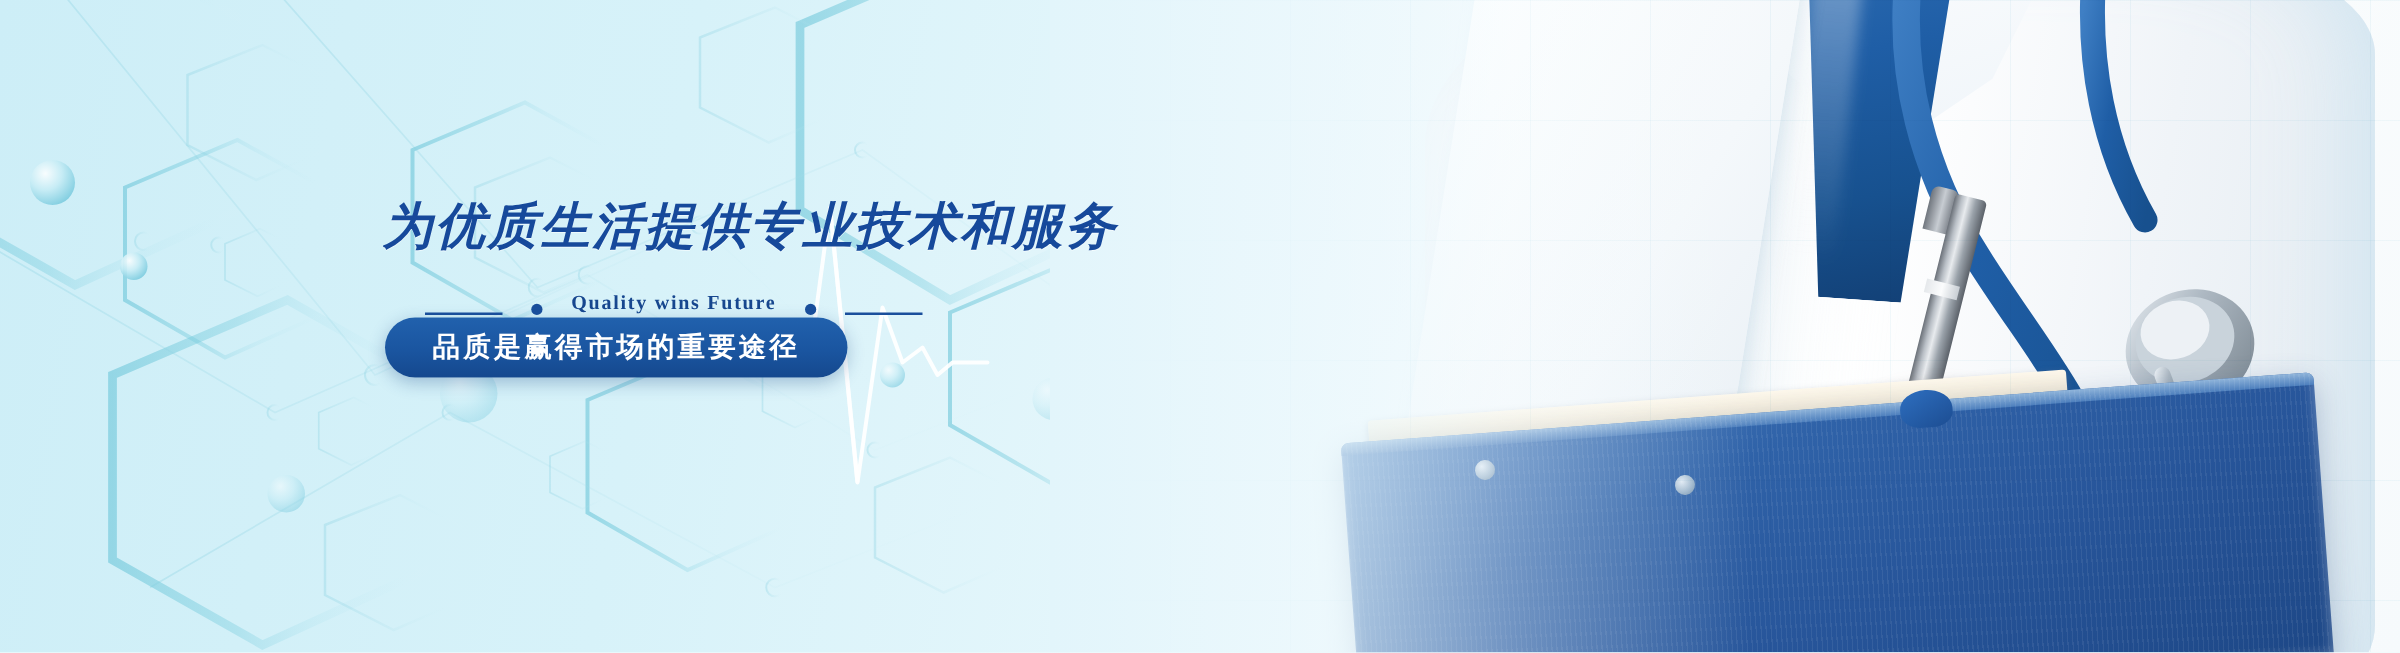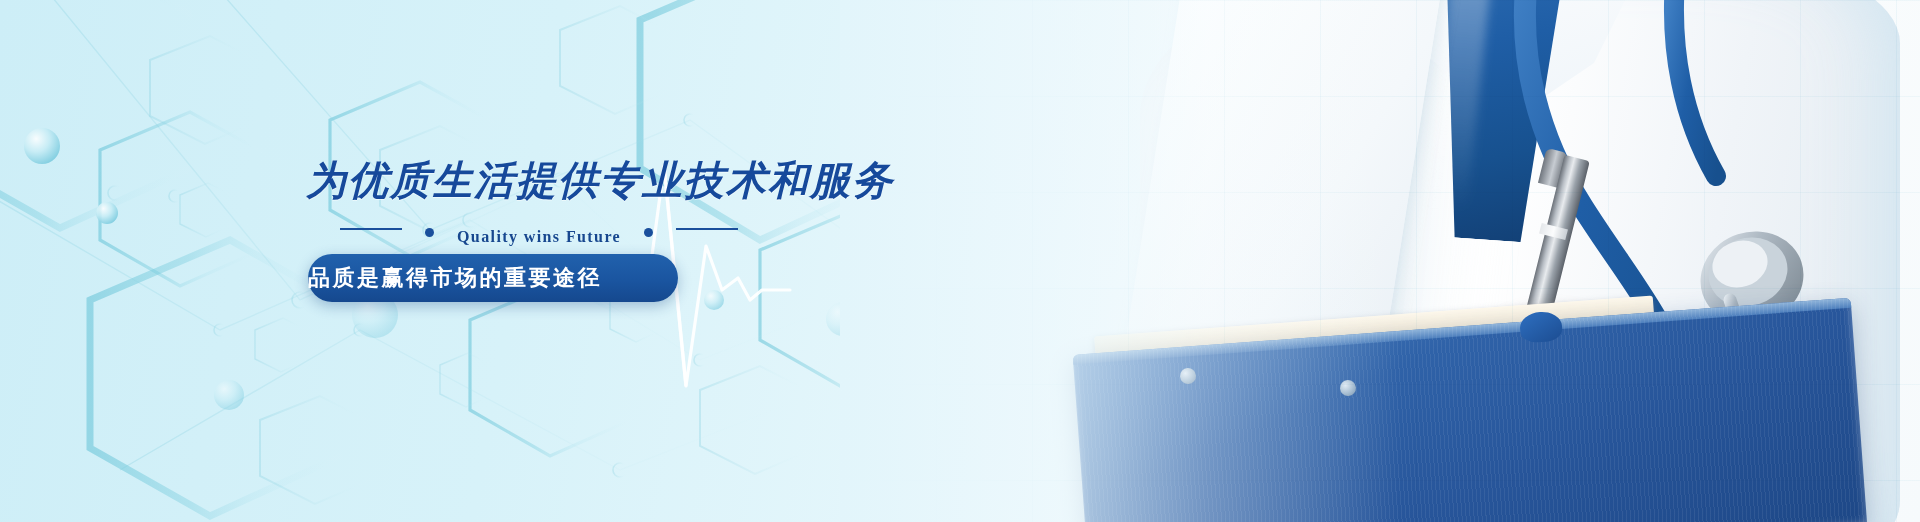--- a/index.html
+++ b/index.html
@@ -116,32 +116,32 @@
 
   
   .content{position:absolute;left:0;top:0;width:900px;height:522px;z-index:12;margin-top:28px;}
 
   .headline{position:absolute;left:306px;top:125px;
      font-size:40px;font-weight:700;font-style:italic;letter-spacing:2px;
      color:#16499b;white-space:nowrap;
      text-shadow:0 1px 0 rgba(255,255,255,.55);}
 
   .divider{position:absolute;left:340px;top:200px;width:320px;height:24px;
-     display:flex;align-items:flex-start;gap:23px;}
+     display:flex;align-items:flex-end;gap:23px;}
   .dline{height:2px;background:#1a4f9c;flex:0 0 auto;}
   .dline.left{width:62px;}
   .dline.right{width:62px;}
   .ddot{width:9px;height:9px;border-radius:50%;background:#1a4f9c;flex:0 0 auto;}
   .dtext{font-family:"Liberation Serif", serif;font-weight:700;
      font-size:16px;letter-spacing:1.4px;color:#17478f;white-space:nowrap;}
 
   .pill{position:absolute;left:308px;top:226px;
      width:370px;height:48px;border-radius:26px;
      background:linear-gradient(180deg,#2161ad 0%,#1a55a0 55%,#15488e 100%);
-     display:flex;align-items:center;
+     display:flex;align-items:center;justify-content:center;
      box-shadow:0 4px 14px rgba(24,70,135,.32);}
   .pill-text{color:#ffffff;font-size:22px;font-weight:700;letter-spacing:2.5px;}
 </style>
 </head>
 <body>
 
 <div id="banner">
 
   <div class="bg-layer">
     <svg class="hex-svg" viewBox="0 0 1920 522" preserveAspectRatio="none">

